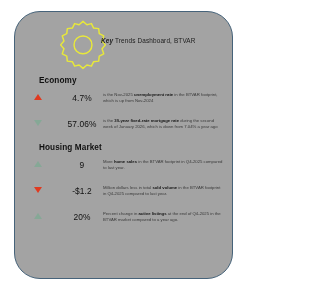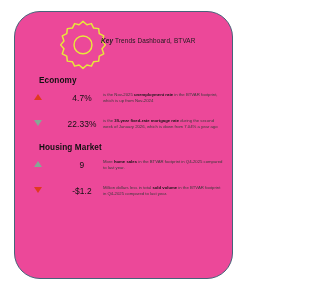--- a/index.html
+++ b/index.html
@@ -16,21 +16,21 @@
 
   .card {
     position: absolute;
     left: 14px;
     top: 11px;
     width: 219px;
     height: 268px;
     box-sizing: border-box;
     border: 1.4px solid #46637a;
     border-radius: 26px;
-    background: #ec4899;
+    background: #a3a3a3;
     overflow: hidden;
   }
 
   
   .header {
     position: relative;
     height: 62px;
   }
   .gear-wrap {
     position: absolute;
@@ -143,21 +143,21 @@
         <span class="tri up red"></span>
       </div>
       <div class="value-cell">4.7%</div>
       <div class="desc-cell"><span>is the Nov-2025 </span><b>unemployment rate</b><span> in the BTVAR footprint, which is up from Nov-2024</span></div>
     </div>
 
     <div class="row">
       <div class="tri-cell">
         <span class="tri down green"></span>
       </div>
-      <div class="value-cell">22.33%</div>
+      <div class="value-cell">57.06%</div>
       <div class="desc-cell"><span>is the </span><b>30-year fixed-rate mortgage rate</b><span> during the second week of January 2026, which is down from 7.04% a year ago</span></div>
     </div>
   </div>
 
   <div class="section housing">
     <div class="section-title">Housing Market</div>
 
     <div class="row">
       <div class="tri-cell">
         <span class="tri up green"></span>
@@ -168,15 +168,22 @@
 
 
     <div class="row">
       <div class="tri-cell">
         <span class="tri down red"></span>
       </div>
       <div class="value-cell">-$1.2</div>
       <div class="desc-cell"><span>Million dollars less in total </span><b>sold volume</b><span> in the BTVAR footprint in Q4-2025 compared to last year.</span></div>
     </div>
 
+    <div class="row">
+      <div class="tri-cell">
+        <span class="tri up green"></span>
+      </div>
+      <div class="value-cell">20%</div>
+      <div class="desc-cell"><span>Percent change in </span><b>active listings</b><span> at the end of Q4-2025 in the BTVAR market compared to a year ago.</span></div>
+    </div>
   </div>
 
 </div>
 
 </body></html>

